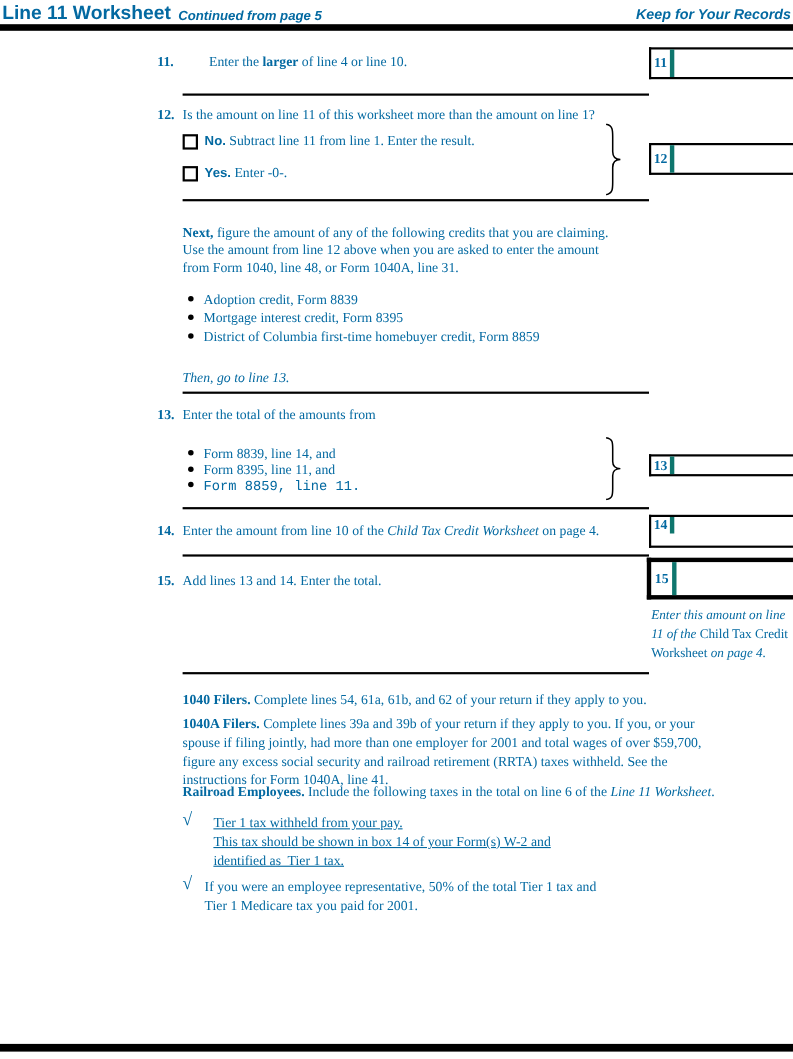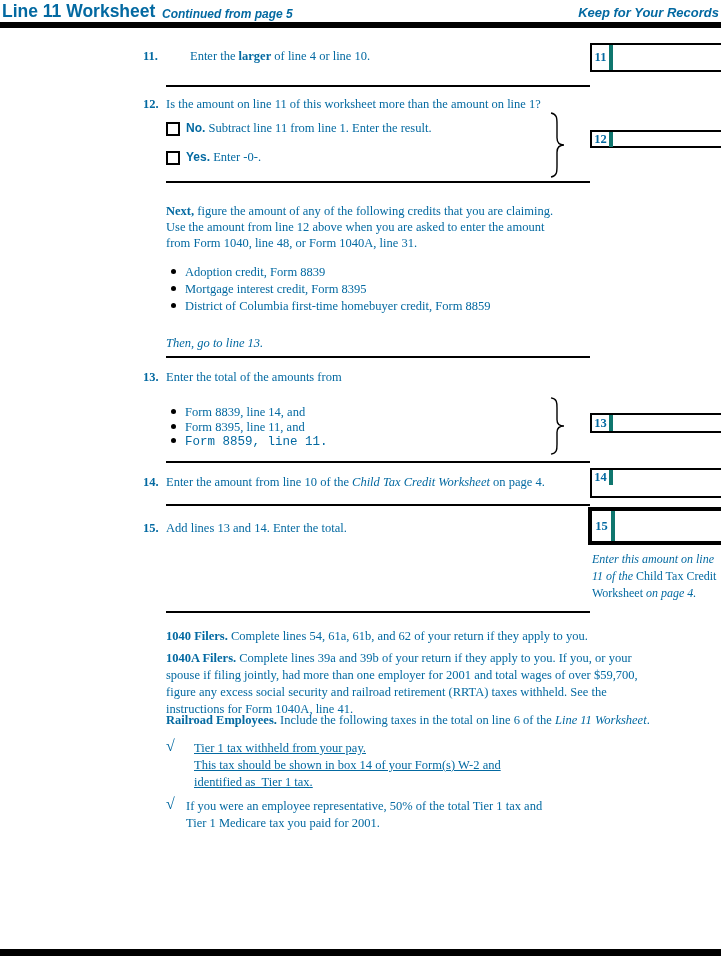--- a/index.html
+++ b/index.html
@@ -46,21 +46,21 @@
 
   <div class="abs num" style="left:143px;top:97px;">12.</div>
   <div class="abs" style="left:166px;top:97px;">Is the amount on line 11 of this worksheet more than the amount on line 1?</div>
   <div class="cb" style="left:166px;top:122px;"></div>
   <div class="abs" style="left:186px;top:121px;"><b class="sans" style="font-size:12px;">No.</b><span> Subtract line 11 from line 1. Enter the result.</span></div>
   <div class="cb" style="left:166px;top:151px;"></div>
   <div class="abs" style="left:186px;top:150px;"><b class="sans" style="font-size:12px;">Yes.</b><span> Enter -0-.</span></div>
   <svg class="brace" style="left:549px;top:112px;" width="16" height="66" viewBox="0 0 16 64" preserveAspectRatio="none">
       <path d="M2 1 C8 2 8 6 8 12 L8 25 C8 30 10 32 15 32 C10 32 8 34 8 39 L8 52 C8 58 8 62 2 63" fill="none" stroke="#000" stroke-width="1.4"></path>
     </svg>
-  <div class="amtbox" style="top:130px;height:18px;flex-direction:column;">
+  <div class="amtbox" style="top:130px;height:29px;">
     <div class="lbl">12</div>
     <div class="fld"></div>
   </div>
   <div class="rule" style="top:181px;"></div>
 
   <div class="abs preline" style="left:166px;top:203px;line-height:16px;"><b>Next,</b><span> figure the amount of any of the following credits that you are claiming.
 Use the amount from line 12 above when you are asked to enter the amount
 from Form 1040, line 48, or Form 1040A, line 31.</span></div>
 
   <div class="abs" style="left:171px;top:265px;"><span class="dot"></span><span>Adoption credit, Form 8839</span></div>

